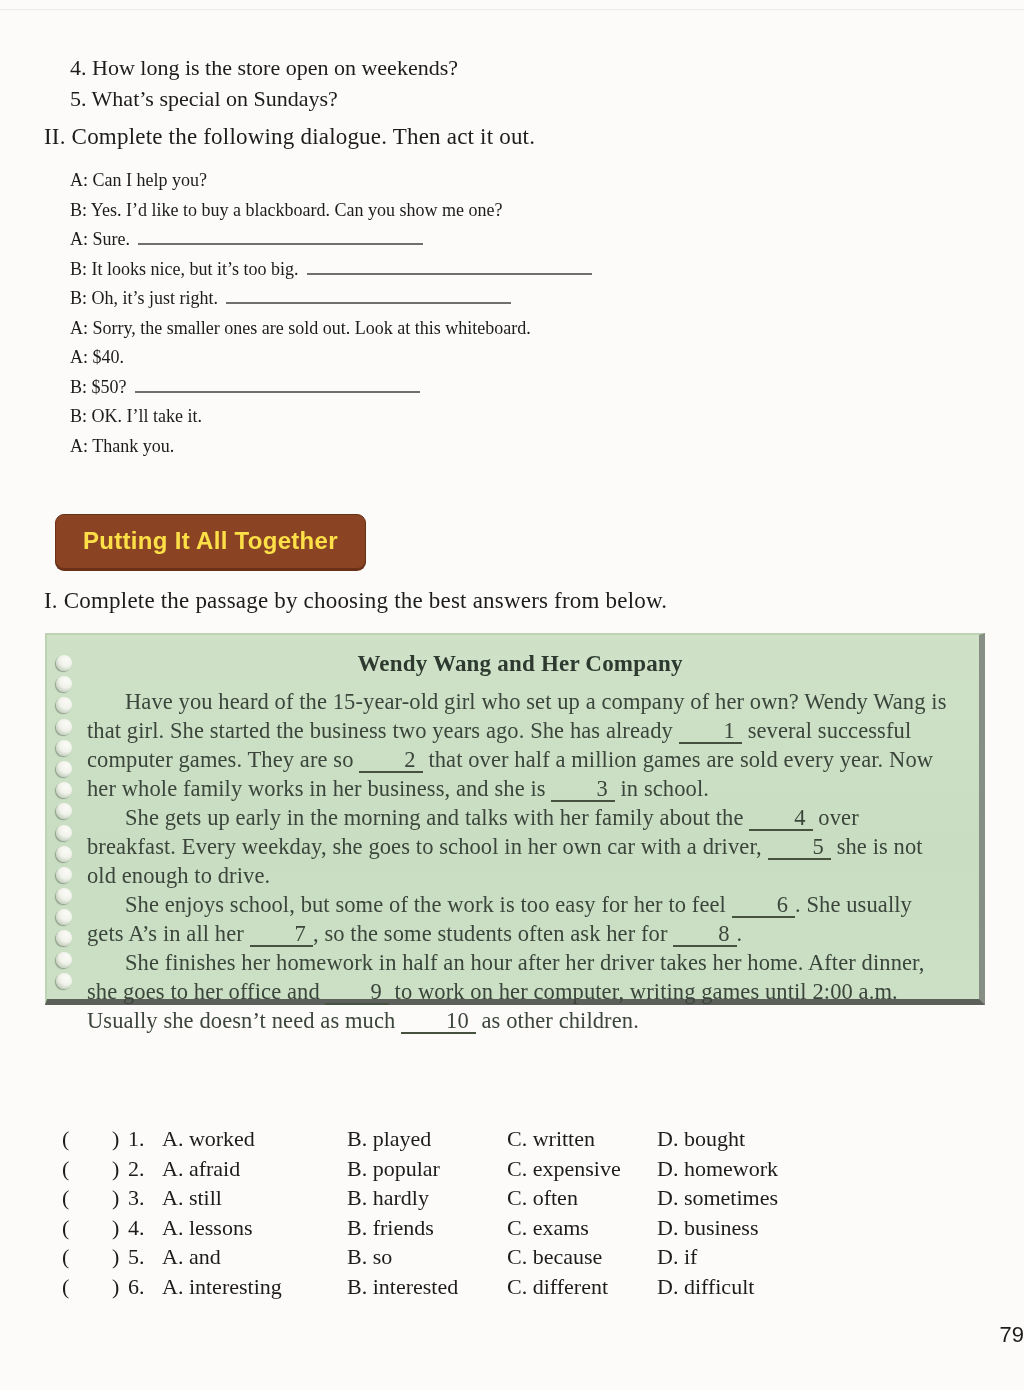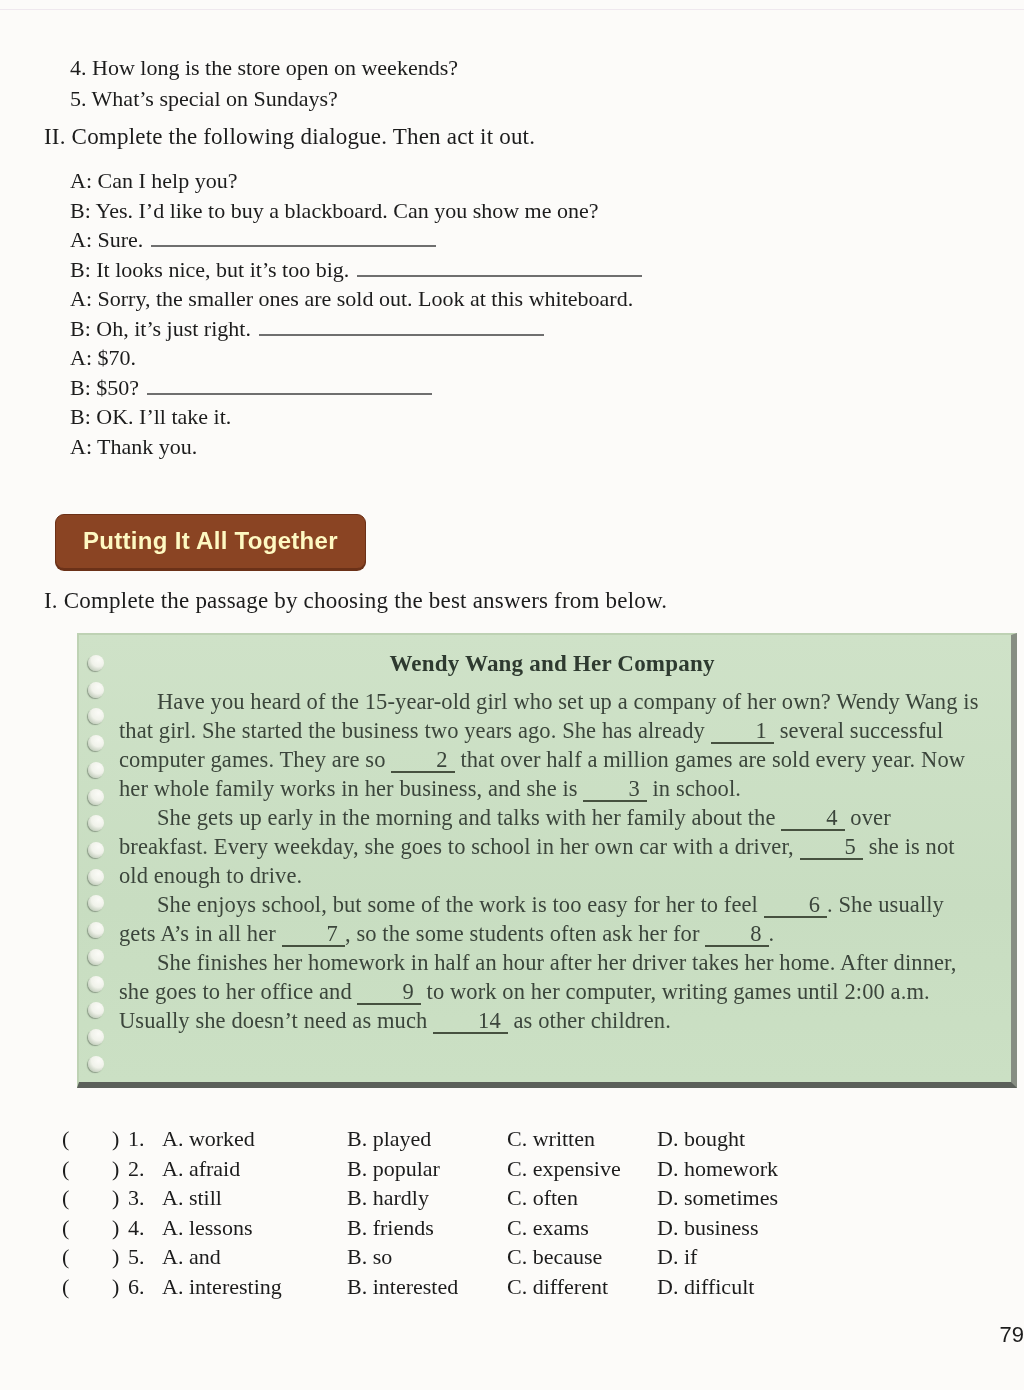--- a/index.html
+++ b/index.html
@@ -16,51 +16,50 @@
 
   
   .questions{position:absolute;top:52px;left:70px;font-size:22px;line-height:31px;}
 
   
   .heading{position:absolute;left:44px;font-weight:normal;font-size:23px;letter-spacing:.2px;}
   .heading.h-dialogue{top:124px;}
   .heading.h-passage{top:588px;}
 
   
-  .dialogue{position:absolute;top:166px;left:70px;font-size:22px;line-height:29.5px;width:900px;}
+  .dialogue{position:absolute;top:166px;left:70px;font-size:18px;line-height:29.5px;width:900px;}
   .dblank{
     display:inline-block;width:285px;height:18px;
     border-bottom:2px solid #6f6f6f;margin-left:8px;
   }
 
   
   .badge{
     position:absolute;top:514px;left:55px;
     background:#8a4423;
     border:1px solid #6b3118;
     border-radius:9px;
     padding:12px 27px 13px 27px;
     box-shadow:0 2px 0 #6b3118;
   }
   .badge span{
     font-family:"Liberation Sans", sans-serif;
-    font-weight:bold;font-size:24px;color:#fef9c3;letter-spacing:.3px;
+    font-weight:bold;font-size:24px;color:#fde047;letter-spacing:.3px;
   }
 
   
   .greenbox{
     position:absolute;top:633px;left:45px;
-    width:940px;height:455px;
+    width:940px;height:372px;
     background:linear-gradient(180deg,#cfe2c8 0%,#c8ddc1 60%,#cbe0c4 100%);
     border-top:2px solid #bed2b4;
     border-left:2px solid #bed2b4;
     border-right:6px solid #878e83;
     border-bottom:6px solid #5b605a;
     box-sizing:border-box;
-    margin-left:32px;
   }
   .holes{
     position:absolute;left:9px;top:20px;bottom:10px;
     display:flex;flex-direction:column;justify-content:space-between;
   }
   .hole{
     width:16px;height:16px;border-radius:50%;
     background:radial-gradient(circle at 65% 30%, #fbfbf7 0%, #f0f2ea 45%, #c4cebe 78%, #97a394 100%);
     box-shadow:-1px 1px 1px rgba(90,100,88,.55);
   }
@@ -102,23 +101,23 @@
     <div>5. What’s special on Sundays?</div>
   </div>
 
   <div class="heading h-dialogue">II. Complete the following dialogue. Then act it out.</div>
 
   <div class="dialogue">
     <div class="dline"><span>A: Can I help you?</span></div>
     <div class="dline"><span>B: Yes. I’d like to buy a blackboard. Can you show me one?</span></div>
     <div class="dline"><span>A: Sure.</span><span class="dblank"></span></div>
     <div class="dline"><span>B: It looks nice, but it’s too big.</span><span class="dblank"></span></div>
+    <div class="dline"><span>B: Oh, it’s just right.</span><span class="dblank"></span></div>
     <div class="dline"><span>A: Sorry, the smaller ones are sold out. Look at this whiteboard.</span></div>
-    <div class="dline"><span>B: Oh, it’s just right.</span><span class="dblank"></span></div>
-    <div class="dline"><span>A: $70.</span></div>
+    <div class="dline"><span>A: $40.</span></div>
     <div class="dline"><span>B: $50?</span><span class="dblank"></span></div>
     <div class="dline"><span>B: OK. I’ll take it.</span></div>
     <div class="dline"><span>A: Thank you.</span></div>
   </div>
 
   <div class="badge">
     <span>Putting It All Together</span>
   </div>
 
   <div class="heading h-passage">I. Complete the passage by choosing the best answers from below.</div>
@@ -140,21 +139,21 @@
       <div class="hole"></div>
       <div class="hole"></div>
       <div class="hole"></div>
       <div class="hole"></div>
     </div>
     <div class="passage">
       <div class="passage-title">Wendy Wang and Her Company</div>
       <p><span>Have you heard of the 15-year-old girl who set up a company of her own? Wendy Wang is that girl. She started the business two years ago. She has already </span><span class="pblank">1</span><span> several successful computer games. They are so </span><span class="pblank">2</span><span> that over half a million games are sold every year. Now her whole family works in her business, and she is </span><span class="pblank">3</span><span> in school.</span></p>
       <p><span>She gets up early in the morning and talks with her family about the </span><span class="pblank">4</span><span> over breakfast. Every weekday, she goes to school in her own car with a driver, </span><span class="pblank">5</span><span> she is not old enough to drive.</span></p>
       <p><span>She enjoys school, but some of the work is too easy for her to feel </span><span class="pblank">6</span><span>. She usually gets A’s in all her </span><span class="pblank">7</span><span>, so the some students often ask her for </span><span class="pblank">8</span><span>.</span></p>
-      <p><span>She finishes her homework in half an hour after her driver takes her home. After dinner, she goes to her office and </span><span class="pblank">9</span><span> to work on her computer, writing games until 2:00 a.m. Usually she doesn’t need as much </span><span class="pblank">14</span><span> as other children.</span></p>
+      <p><span>She finishes her homework in half an hour after her driver takes her home. After dinner, she goes to her office and </span><span class="pblank">9</span><span> to work on her computer, writing games until 2:00 a.m. Usually she doesn’t need as much </span><span class="pblank">10</span><span> as other children.</span></p>
     </div>
   </div>
 
   <div class="choices">
     <div class="choice-row">
       <span>(</span>
         <span>)</span>
         <span>1.</span>
         <span>A. worked</span>
         <span>B. played</span>

